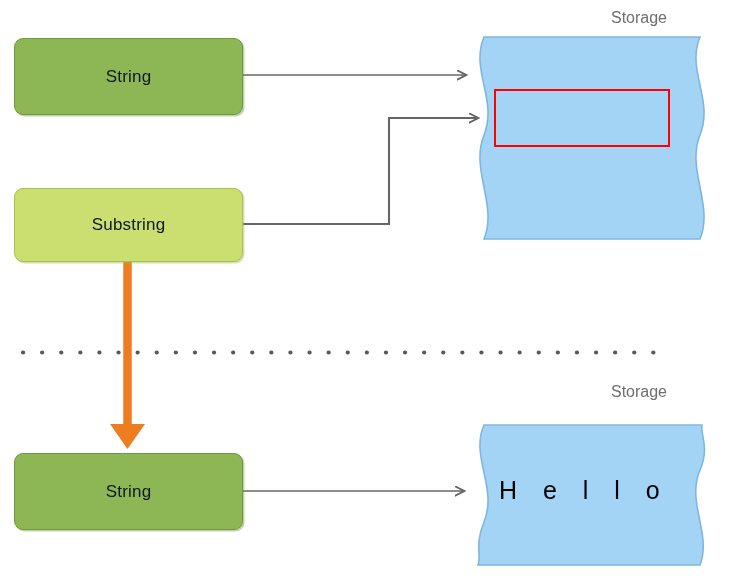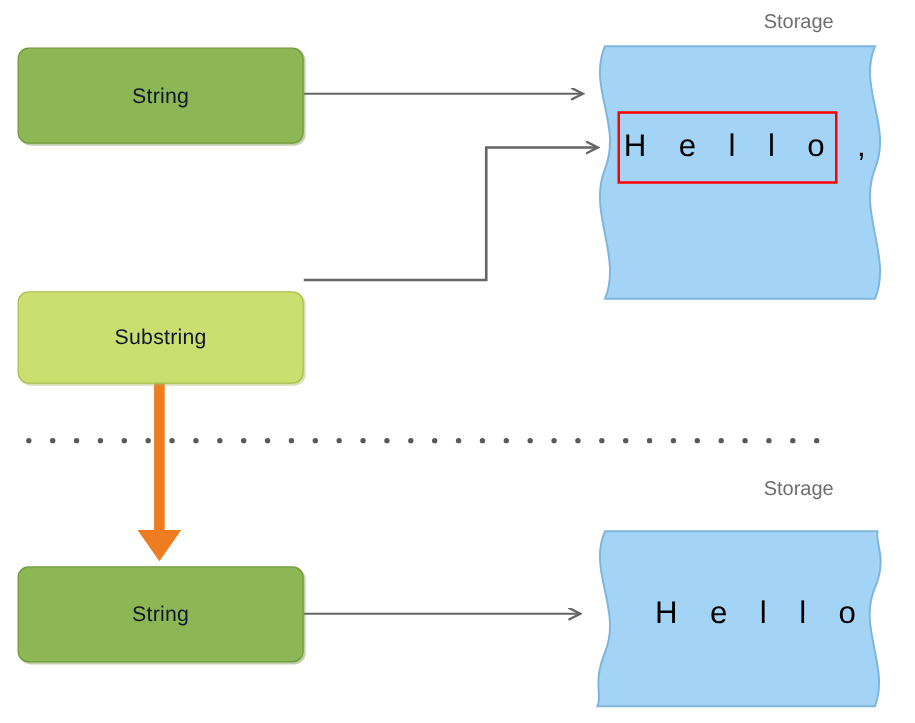--- a/index.html
+++ b/index.html
@@ -43,21 +43,20 @@
     background: #8CB754;
     border: 1.3px solid #6E9A3A;
     box-shadow: 1.5px 1.5px 0 rgba(120,150,80,0.45);
   }
   .node-substring {
     left: 14px; top: 188px;
     width: 229px; height: 74px;
     background: #CBDE70;
     border: 1.3px solid #A9C04E;
     box-shadow: 1.5px 1.5px 0 rgba(165,185,95,0.45);
-    margin-top: 45px;
   }
   .node-string-bottom {
     left: 14px; top: 453px;
     width: 229px; height: 77px;
     background: #8CB754;
     border: 1.3px solid #6E9A3A;
     box-shadow: 1.5px 1.5px 0 rgba(120,150,80,0.45);
   }
   .storage-label {
     position: absolute;
@@ -72,21 +71,21 @@
   .storage-text {
     position: absolute;
     font-size: 25px;
     color: #000000;
     letter-spacing: 9.5px;
     white-space: pre;
     font-family: "Liberation Sans", sans-serif;
   }
   .storage-text-line1 { left: 499px; top: 103px; }
   .storage-text-line2 { left: 499px; top: 178px; }
-  .storage-text-bottom { left: 524px; top: 476px; }
+  .storage-text-bottom { left: 499px; top: 476px; }
 
   .red-highlight {
     position: absolute;
     left: 494px; top: 89px;
     width: 176px; height: 58px;
     border: 2.4px solid #FF0000;
     box-sizing: border-box;
     background: transparent;
   }
 </style>
@@ -125,21 +124,20 @@
     <path d="M 127.5 262 L 127.5 425" fill="none" stroke="#ED7D20" stroke-width="8.5"></path>
     <path d="M 110 424 L 145 424 L 127.5 449 Z" fill="#ED7D20"></path>
 
     <path d="M 243 491 L 464 491" fill="none" stroke="#666666" stroke-width="1.7" marker-end="url(#arrowOpen)"></path>
 
     <path d="M 23 352.5 L 672 352.5" fill="none" stroke="#595959" stroke-width="4.2" stroke-linecap="round" stroke-dasharray="0.1 19"></path>
   </svg>
 
   <div class="storage-label storage-label-top">Storage</div>
 
-  <div class="storage-text storage-text-line1">H e l l o ,</div>
 
   <div class="red-highlight"></div>
 
   <div class="storage-label storage-label-bottom">Storage</div>
 
   <div class="storage-text storage-text-bottom">H e l l o</div>
 
   <div class="node-box node-string-top">String</div>
 
   <div class="node-box node-substring">Substring</div>

